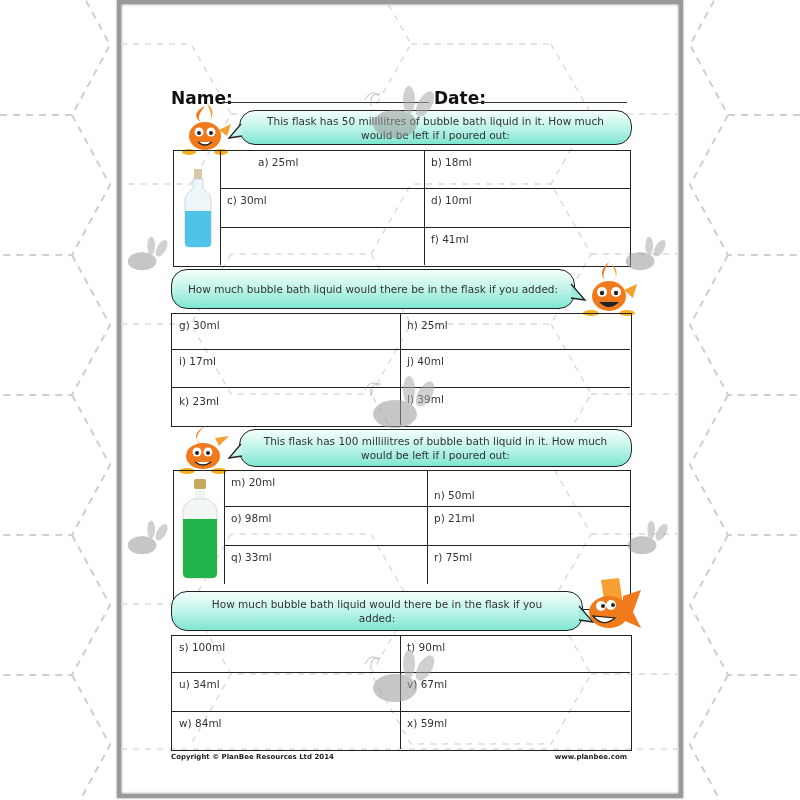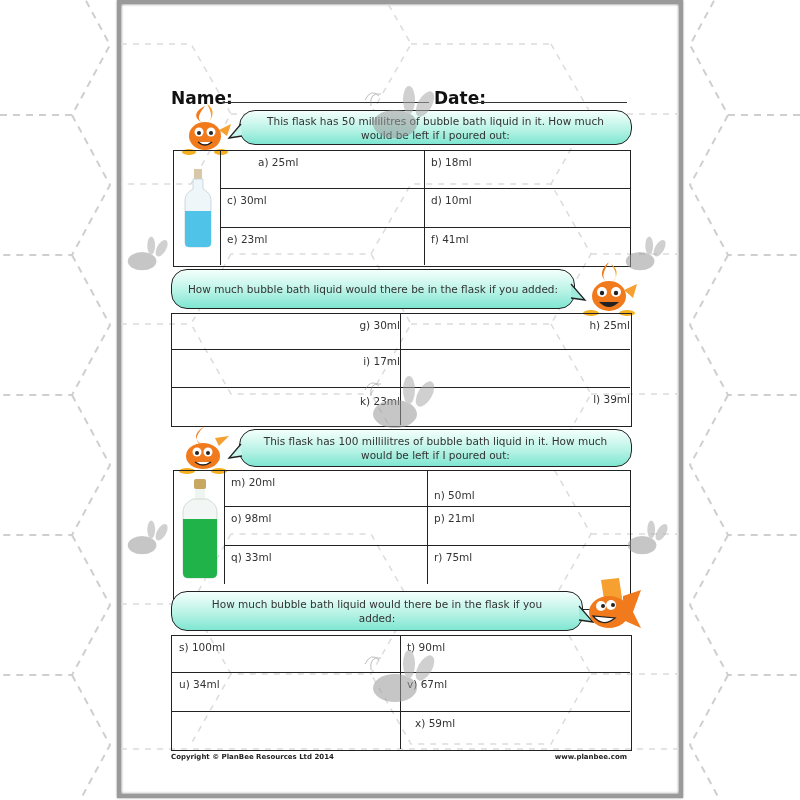--- a/index.html
+++ b/index.html
@@ -105,21 +105,20 @@
       <div class="hline" style="left:46px;top:76px;width:410px;"></div>
       <svg class="icon" style="left:10px;top:18px;width:28px;height:80px;" viewBox="0 0 28 80">
         <rect x="10" y="0" width="8" height="10" fill="#d8c8a8"></rect>
         <path d="M9,10 L19,10 L19,20 C26,24 27,28 27,32 L27,74 Q27,78 23,78 L5,78 Q1,78 1,74 L1,32 C1,28 2,24 9,20 Z" fill="#eef6fa" stroke="#c0d0d8" stroke-width="0.8"></path>
         <path d="M1,42 L27,42 L27,74 Q27,78 23,78 L5,78 Q1,78 1,74 Z" fill="#4fc3e8"></path>
       </svg>
       <div class="cell" style="left:48px;top:0;width:202px;height:37px;margin-left:31px;">a) 25ml</div>
       <div class="cell" style="left:252px;top:0;width:204px;height:37px;">b) 18ml</div>
       <div class="cell" style="left:48px;top:38px;width:202px;height:38px;">c) 30ml</div>
       <div class="cell" style="left:252px;top:38px;width:204px;height:38px;">d) 10ml</div>
-      <div class="cell" style="left:48px;top:77px;width:202px;height:37px;">e) 23ml</div>
       <div class="cell" style="left:252px;top:77px;width:204px;height:37px;">f) 41ml</div>
     </div>
 
     <div class="bubble" style="left:50px;top:265px;width:404px;height:40px;">
       <div>How much bubble bath liquid would there be in the flask if you added:</div>
     </div>
     <svg class="icon" style="left:448px;top:278px;width:18px;height:20px;" viewBox="0 0 18 20">
         <path d="M2,2 L16,18 L2,16" fill="#a0ecdc" stroke="#222" stroke-width="1.3"></path>
       </svg>
     <svg class="icon" style="left:458px;top:256px;width:60px;height:58px;" viewBox="0 0 60 58">
@@ -129,27 +128,28 @@
       <path d="M45,30 L58,24 L54,38 Z" fill="#f5a030"></path>
       <circle cx="23" cy="32" r="5" fill="#fff"></circle>
         <circle cx="37" cy="32" r="5" fill="#fff"></circle>
       <circle cx="23" cy="33" r="2.2" fill="#222"></circle>
         <circle cx="37" cy="33" r="2.2" fill="#222"></circle>
       <path d="M20,42 Q30,52 40,42 Z" fill="#222"></path>
       <ellipse cx="12" cy="53" rx="8" ry="3" fill="#f5b020"></ellipse>
         <ellipse cx="48" cy="53" rx="8" ry="3" fill="#f5b020"></ellipse>
     </svg>
 
-    <div class="tbl" style="left:50px;top:309px;width:461px;height:114px;text-align:right;">
+    <div class="tbl" style="left:50px;top:309px;width:461px;height:114px;">
       <div class="vline" style="left:228px;top:0;height:111px;"></div>
       <div class="hline" style="left:0;top:35px;width:458px;"></div>
       <div class="hline" style="left:0;top:73px;width:458px;"></div>
       <div class="cell" style="left:2px;top:0;width:226px;height:35px;">g) 30ml</div>
       <div class="cell" style="left:230px;top:0;width:228px;height:35px;">h) 25ml</div>
       <div class="cell" style="left:2px;top:36px;width:226px;height:37px;">i) 17ml</div>
+      <div class="cell" style="left:230px;top:36px;width:228px;height:37px;">j) 40ml</div>
       <div class="cell" style="left:2px;top:76px;width:226px;height:37px;">k) 23ml</div>
       <div class="cell" style="left:230px;top:74px;width:228px;height:37px;">l) 39ml</div>
     </div>
 
     <svg class="icon" style="left:54px;top:420px;width:56px;height:52px;" viewBox="0 0 56 52">
       <path d="M30,2 C20,10 20,18 26,20 C18,14 20,8 30,2 Z" fill="#f07a1c"></path>
       <path d="M40,14 L54,12 L44,22 Z" fill="#f5a030"></path>
       <ellipse cx="28" cy="32" rx="17" ry="13" fill="#f07a1c"></ellipse>
       <circle cx="22" cy="28" r="4.5" fill="#fff"></circle>
         <circle cx="33" cy="28" r="4.5" fill="#fff"></circle>
@@ -209,21 +209,22 @@
     </svg>
 
     <div class="tbl" style="left:50px;top:631px;width:461px;height:116px;">
       <div class="vline" style="left:228px;top:0;height:113px;"></div>
       <div class="hline" style="left:0;top:36px;width:458px;"></div>
       <div class="hline" style="left:0;top:75px;width:458px;"></div>
       <div class="cell" style="left:2px;top:0;width:226px;height:36px;">s) 100ml</div>
       <div class="cell" style="left:230px;top:0;width:228px;height:36px;">t) 90ml</div>
       <div class="cell" style="left:2px;top:37px;width:226px;height:38px;">u) 34ml</div>
       <div class="cell" style="left:230px;top:37px;width:228px;height:38px;">v) 67ml</div>
-      <div class="cell" style="left:230px;top:76px;width:228px;height:37px;margin-left:8px;">x) 59ml</div>
+      <div class="cell" style="left:2px;top:76px;width:226px;height:37px;">w) 84ml</div>
+      <div class="cell" style="left:230px;top:76px;width:228px;height:37px;">x) 59ml</div>
     </div>
 
     <svg class="icon" style="left:240px;top:82px;width:80px;height:60px;opacity:0.55;" viewBox="0 0 80 60">
       <path d="M4,14 Q10,2 18,10 M10,20 Q8,6 20,8" stroke="#888" fill="none" stroke-width="1"></path>
       <ellipse cx="34" cy="38" rx="22" ry="14" fill="#999"></ellipse>
       <ellipse cx="48" cy="14" rx="6" ry="14" fill="#aaa"></ellipse>
       <ellipse cx="64" cy="18" rx="7" ry="14" fill="#aaa" transform="rotate(30 64 18)"></ellipse>
     </svg>
     <svg class="icon" style="left:240px;top:372px;width:80px;height:60px;opacity:0.55;" viewBox="0 0 80 60">
       <path d="M4,14 Q10,2 18,10 M10,20 Q8,6 20,8" stroke="#888" fill="none" stroke-width="1"></path>

